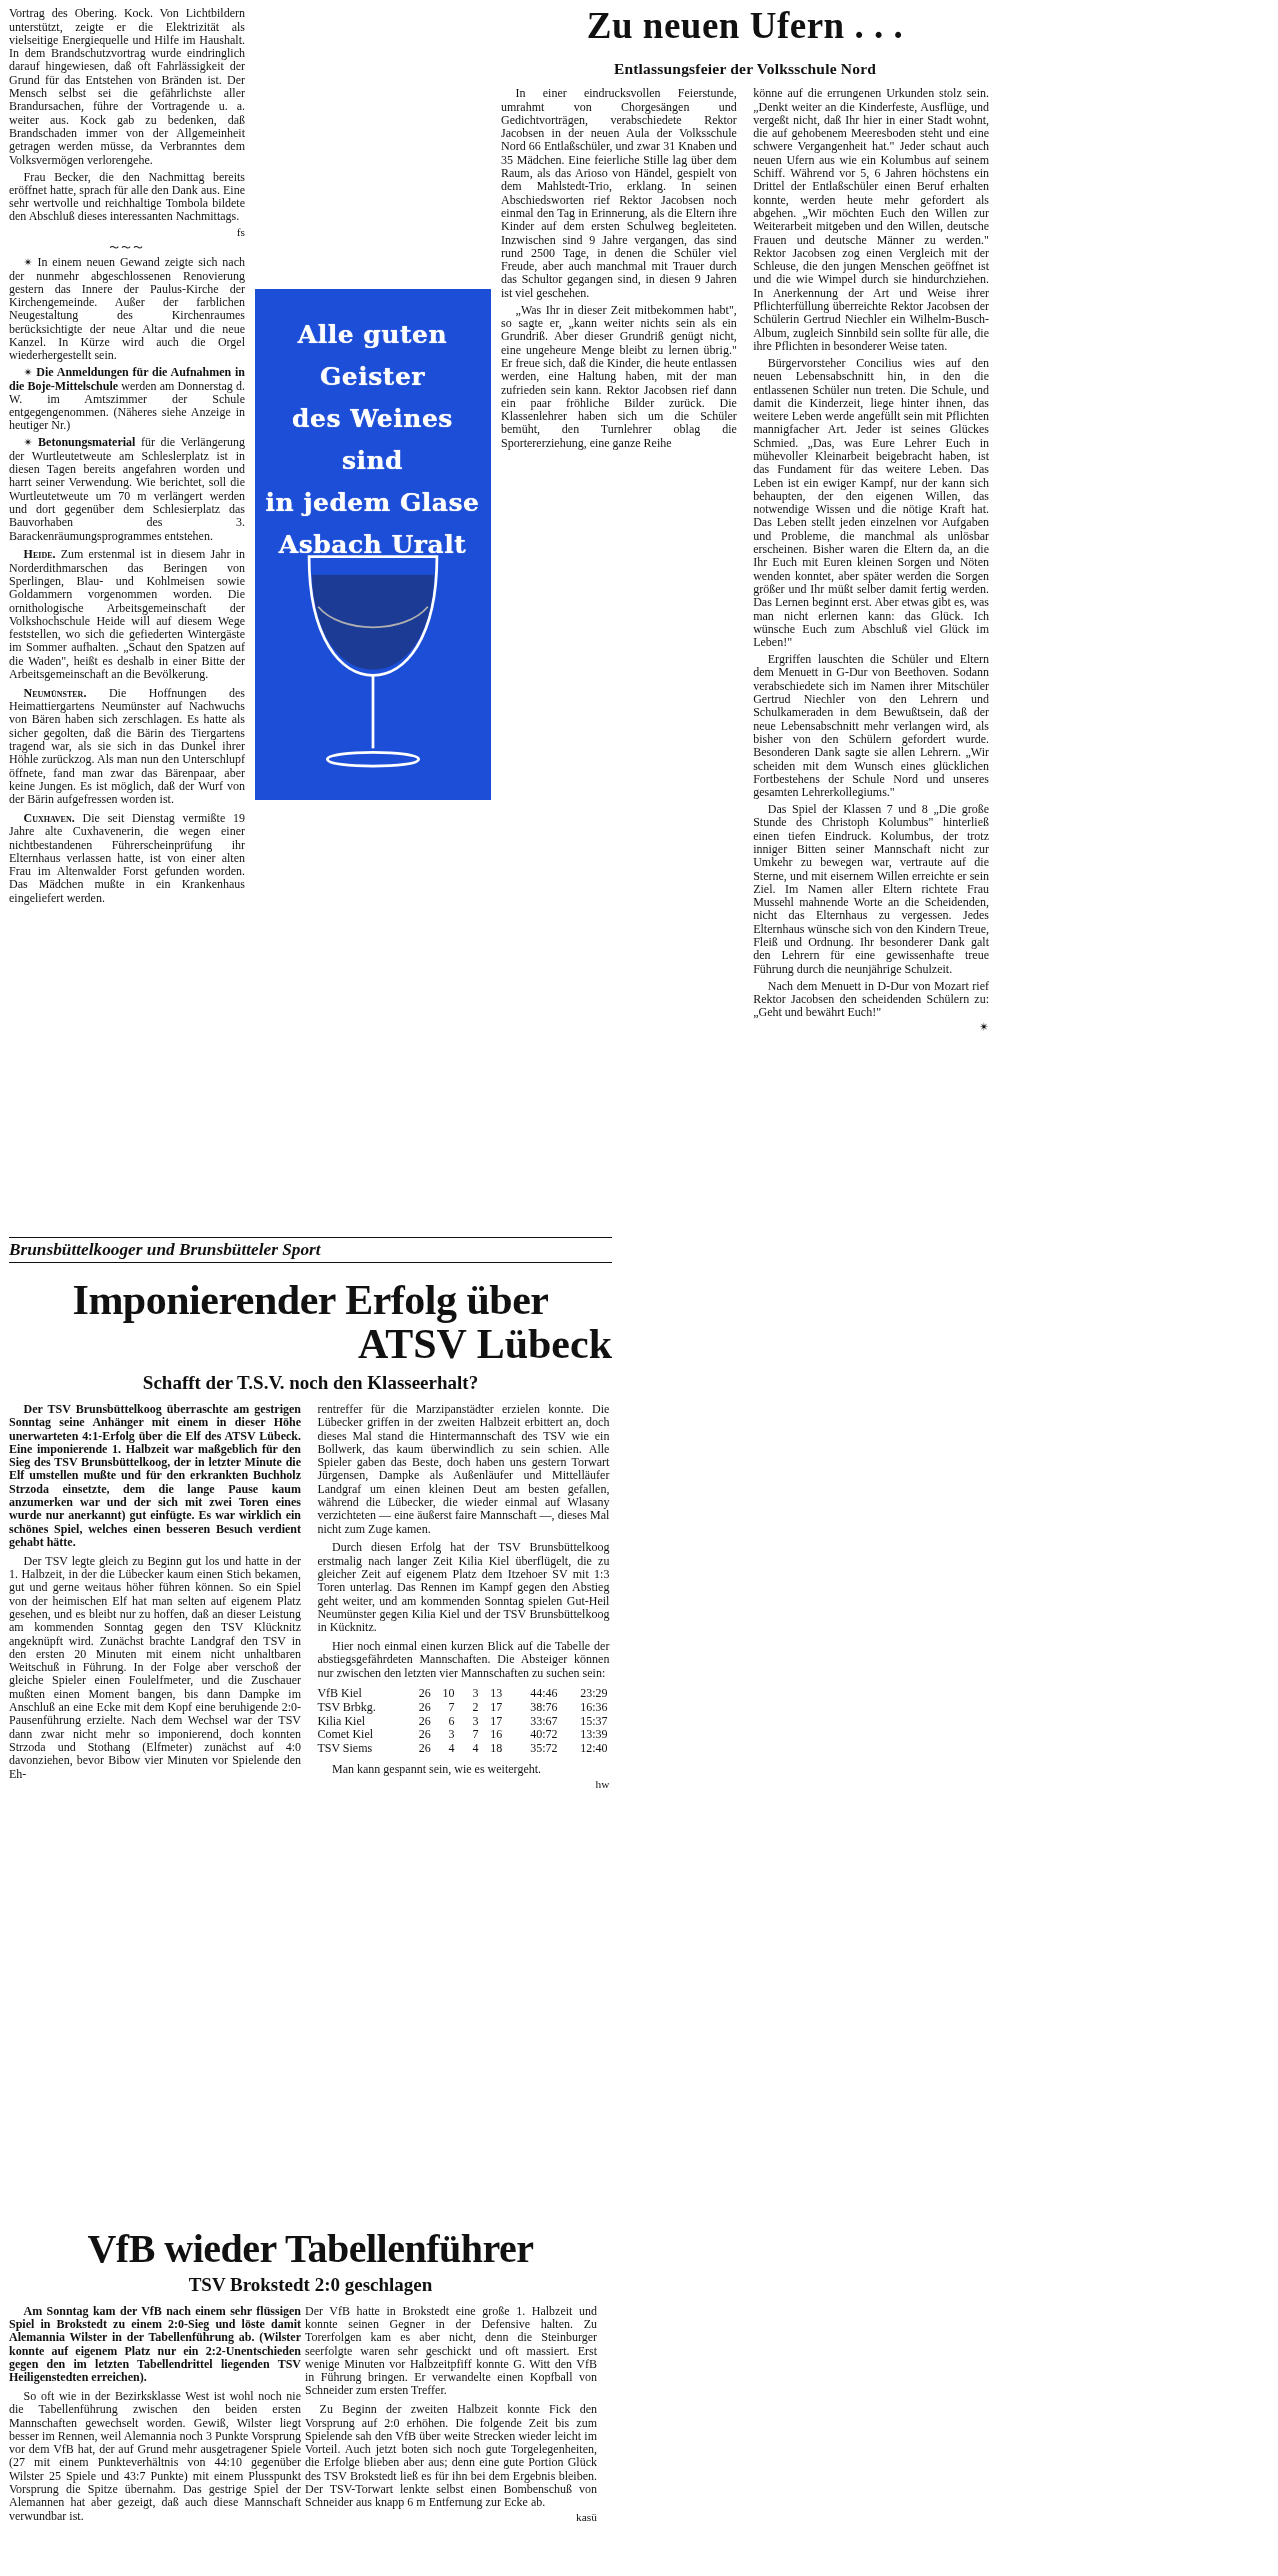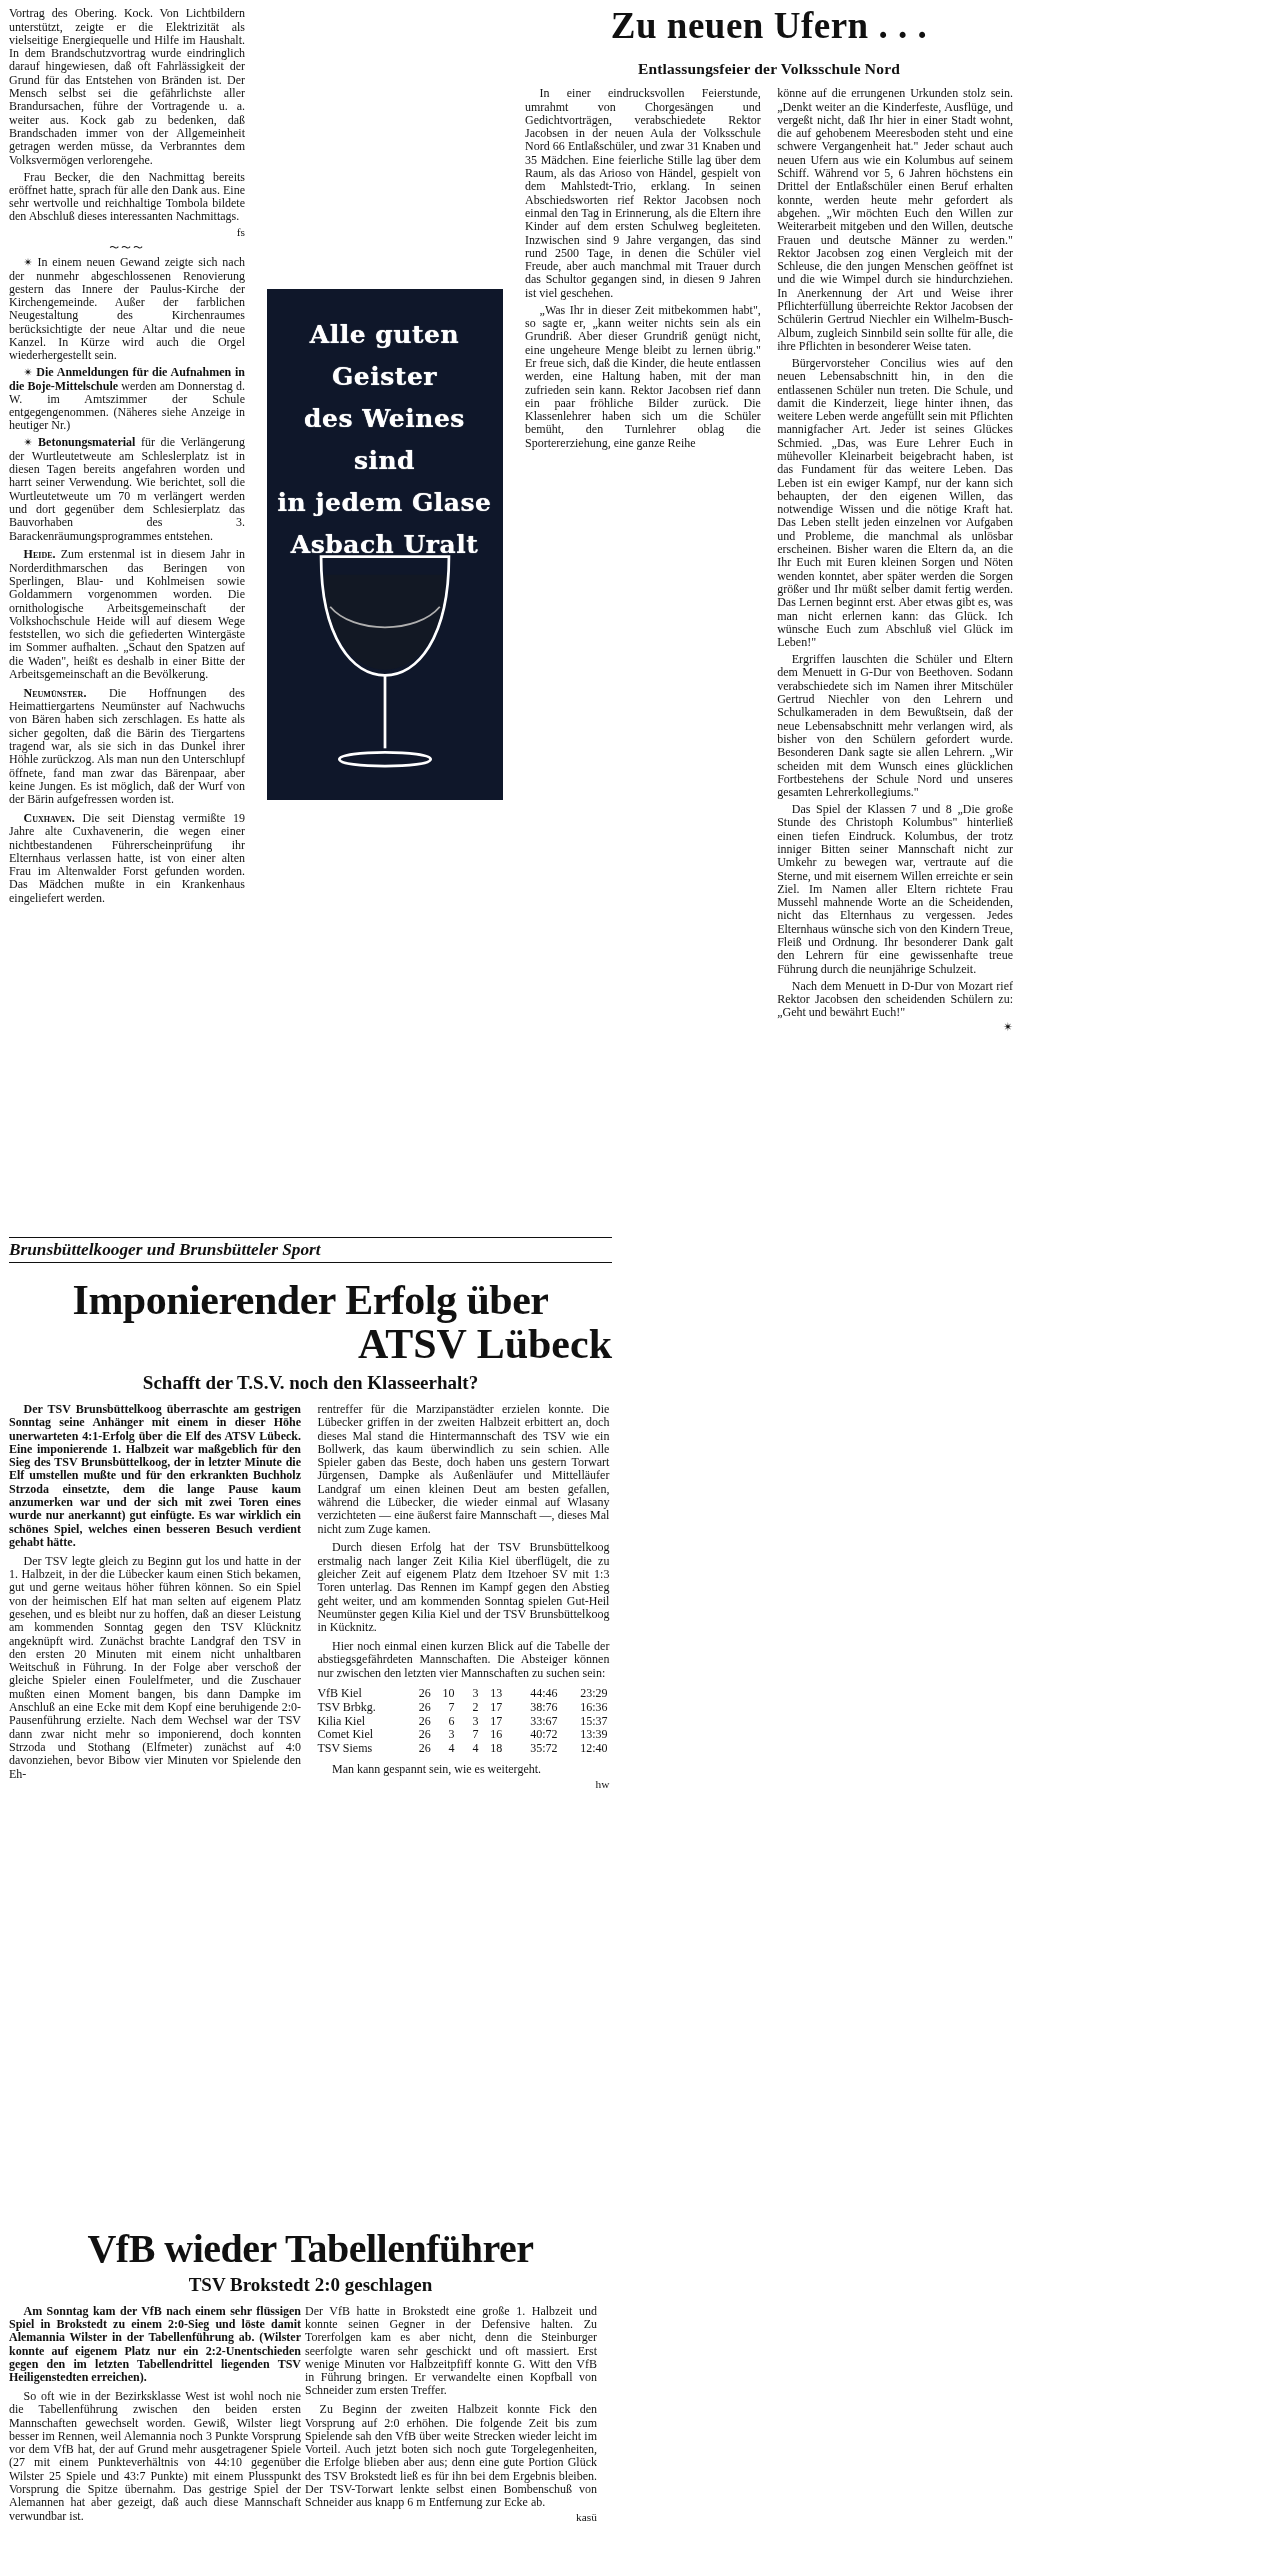--- a/index.html
+++ b/index.html
@@ -12,41 +12,41 @@
   }
   .page{position:relative;width:1278px;height:2576px;padding:0;box-sizing:border-box;}
   p{margin:0 0 0 0;text-align:justify;text-justify:inter-word;
     font-size:12px;line-height:13.3px;hyphens:auto;}
   p.ind{text-indent:14.6px;}
   .sc{font-variant:small-caps;}
   b{font-weight:bold;}
 
   
   .top{position:absolute;left:9px;top:7.3px;width:1260px;}
-  .top-grid{display:flex;gap:22px;}
+  .top-grid{display:flex;gap:10px;}
   .tcol{width:236px;}
 
   
   .zunewen{
     font-size:37px;font-weight:bold;text-align:center;line-height:38px;
     letter-spacing:0.5px;margin-bottom:15px;
   }
   .zunewen-sub{
     font-size:15.5px;font-weight:bold;text-align:center;margin-bottom:9px;
     letter-spacing:0.2px;
   }
 
   
   .sep{text-align:center;font-size:10px;line-height:10px;letter-spacing:1.8px;margin:3.7px 0;}
 
   .star{font-size:11px;}
 
   
   .adbox{
-    width:236px;height:511px;background:#0f172a;color:#fff;position:relative;
+    width:236px;height:511px;background:#1d4ed8;color:#fff;position:relative;
     margin-top:7.3px;overflow:hidden;
   }
   .adtext{
     position:absolute;left:9px;top:25.6px;width:217px;
     color:#fff;font-family:"DejaVu Serif",serif;font-weight:bold;
     font-size:25px;line-height:42px;text-align:center;
     letter-spacing:0.5px;
     text-shadow:0 0 0.9px #fff;
   }
   .adline{display:block;}

